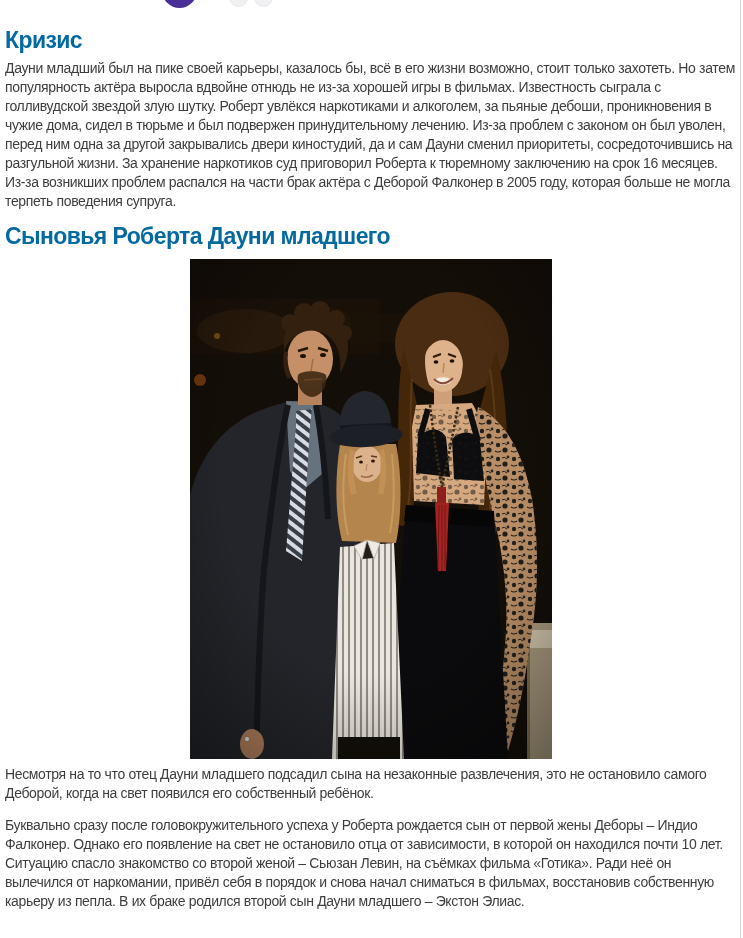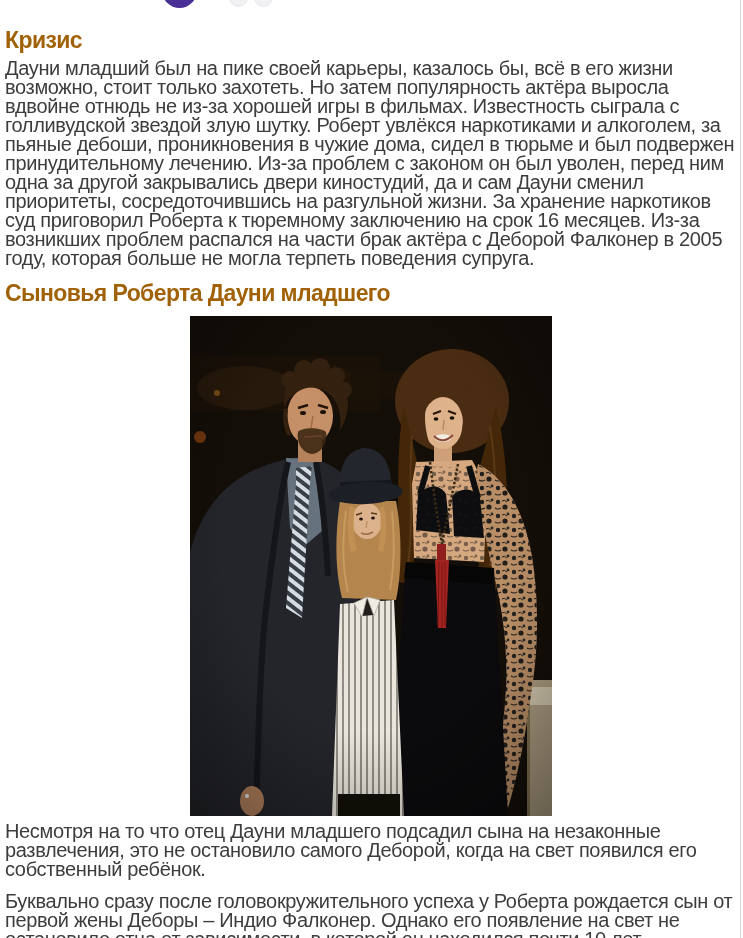--- a/index.html
+++ b/index.html
@@ -37,28 +37,28 @@
     left: 254px; top: -12px; width: 17px; height: 17px;
     background: #f1f1f3; border: 1px solid #e9e9ec;
   }
   .content {
     padding: 0 6px 0 5px;
   }
   h2 {
     font-size: 23px;
     line-height: 25px;
     font-weight: bold;
-    color: #a16207;
+    color: #0369a1;
     letter-spacing: -0.6px;
     margin: 0 0 6px 0;
   }
   h2.first { margin-top: 28px; }
   h2.second { margin-top: 0; margin-bottom: 10px; }
   p {
-    font-size: 20px;
+    font-size: 14px;
     line-height: 19px;
     color: #3d3d3d;
     letter-spacing: -0.35px;
     margin: 0 0 13px 0;
     text-align: left;
   }
   p.last { margin-bottom: 0; }
   figure.photo {
     margin: 0 0 6px 185px;
     padding: 0;

